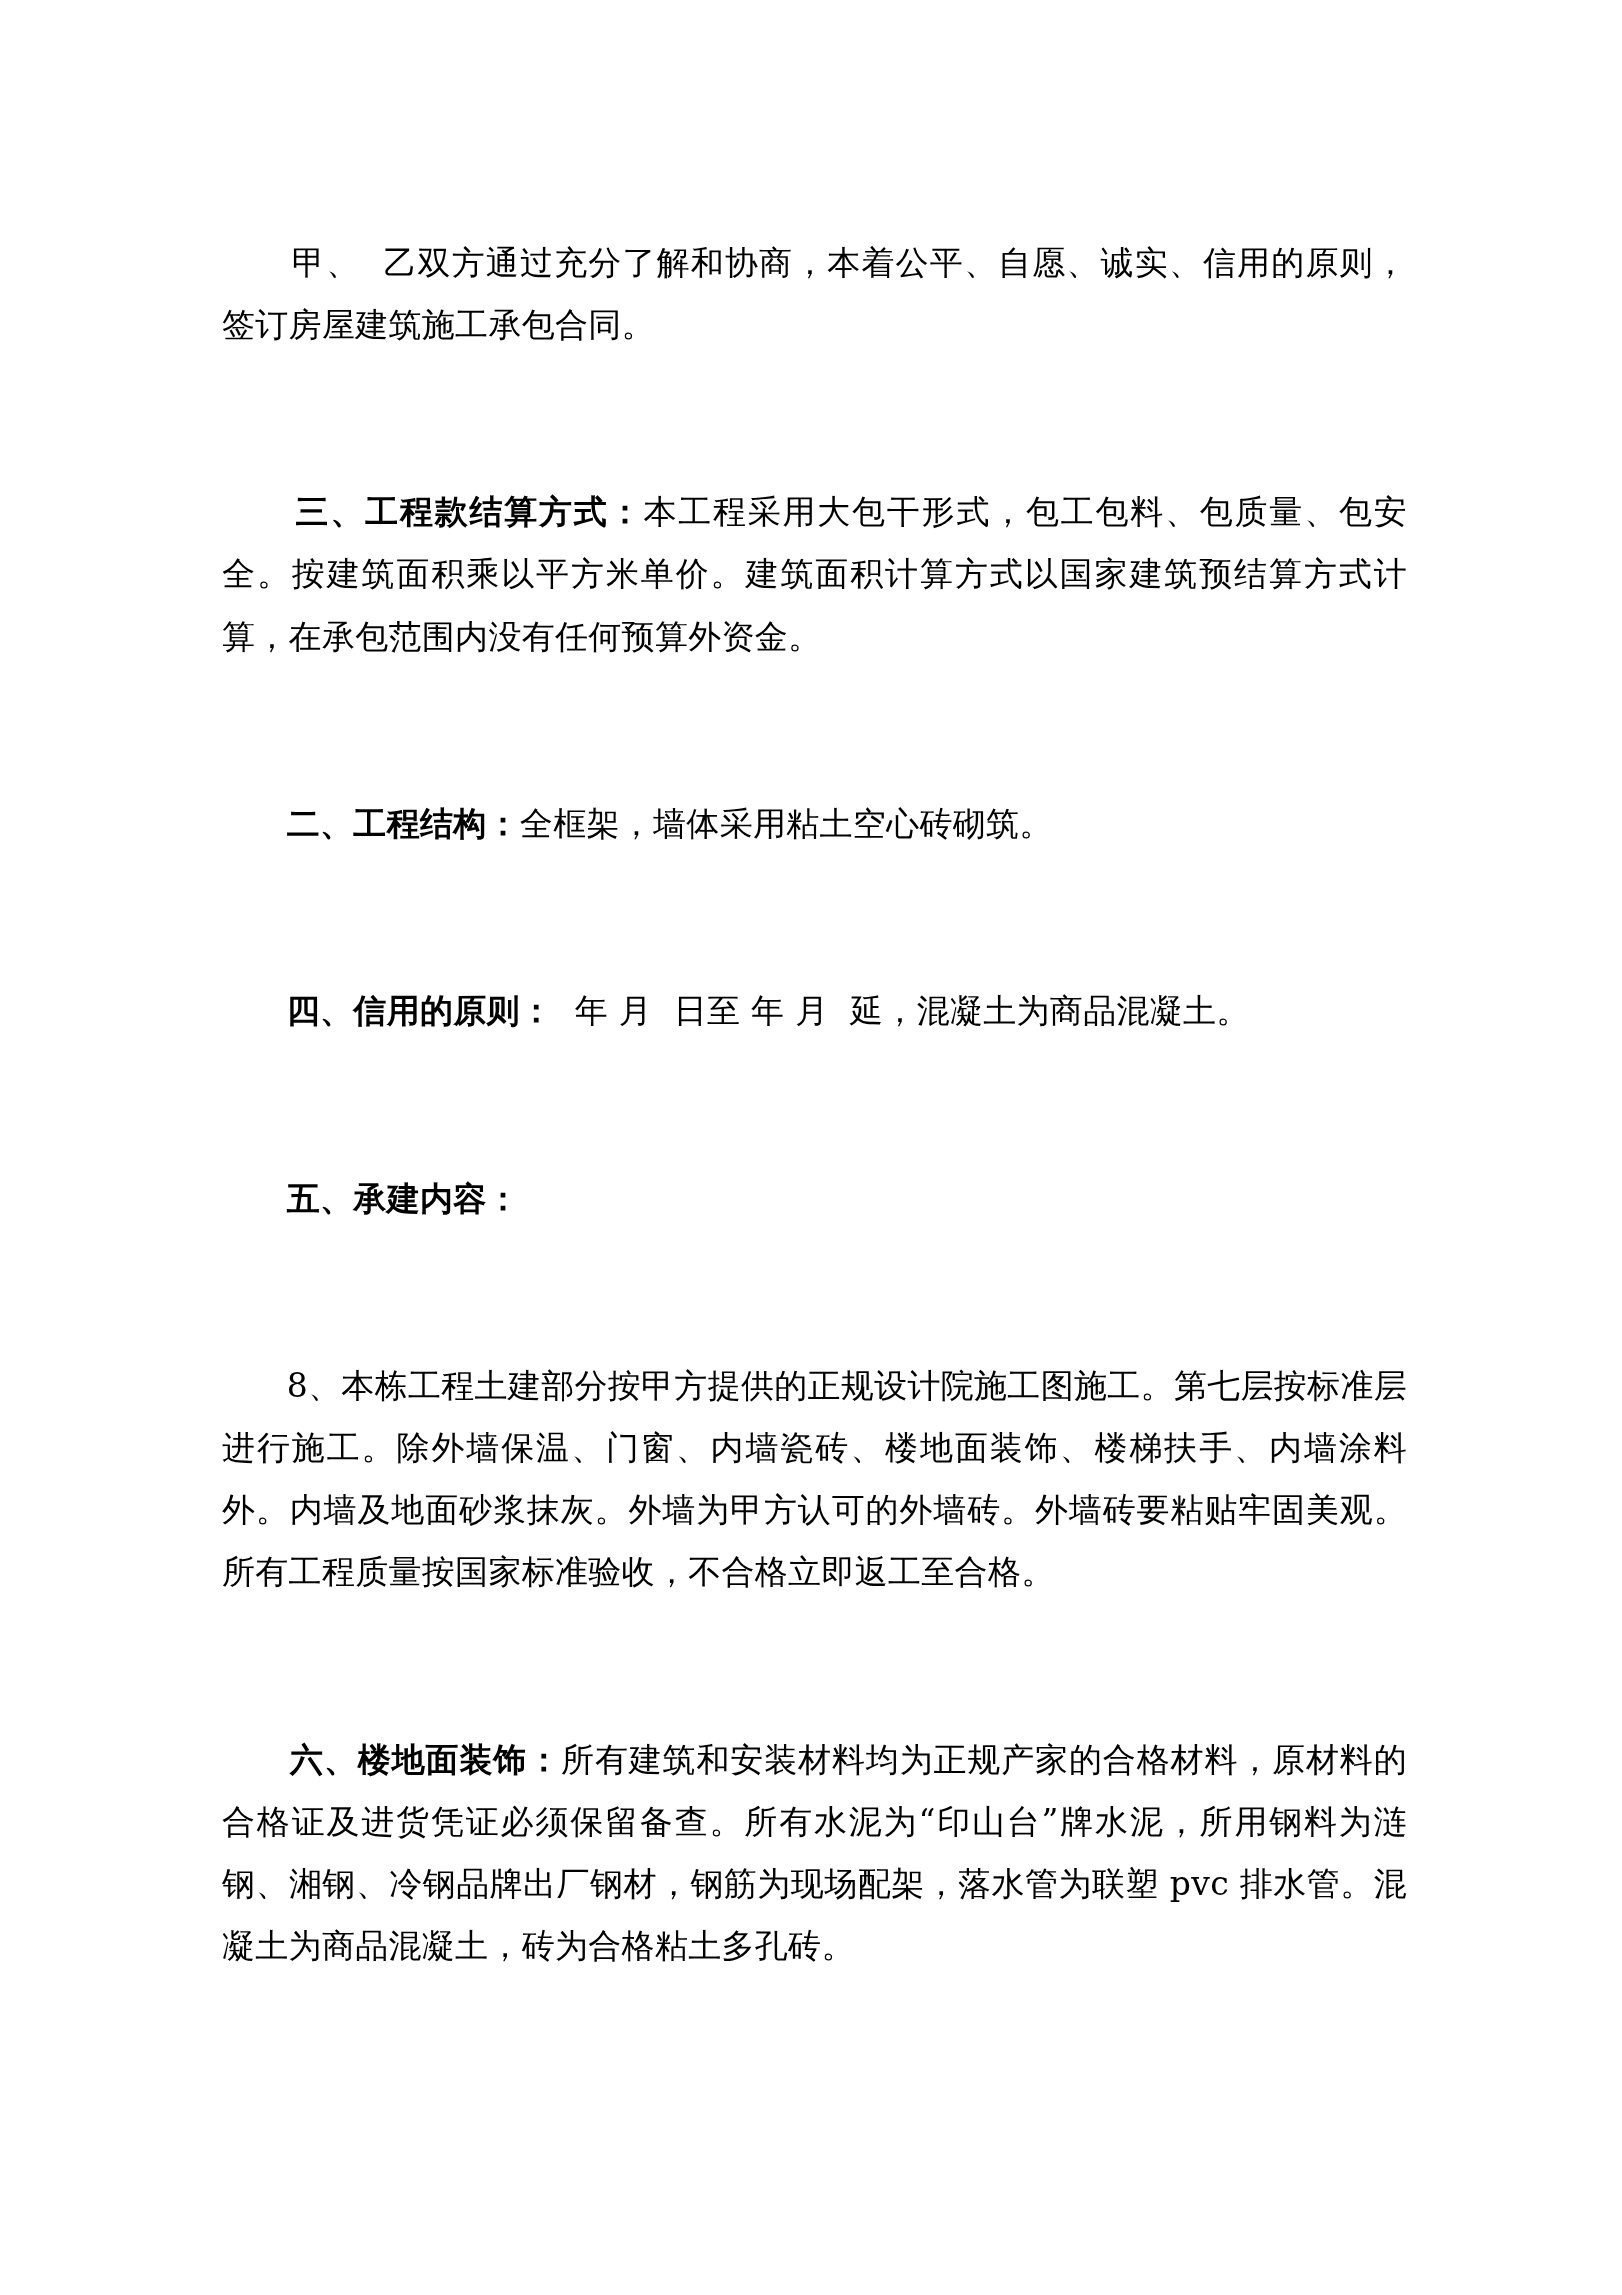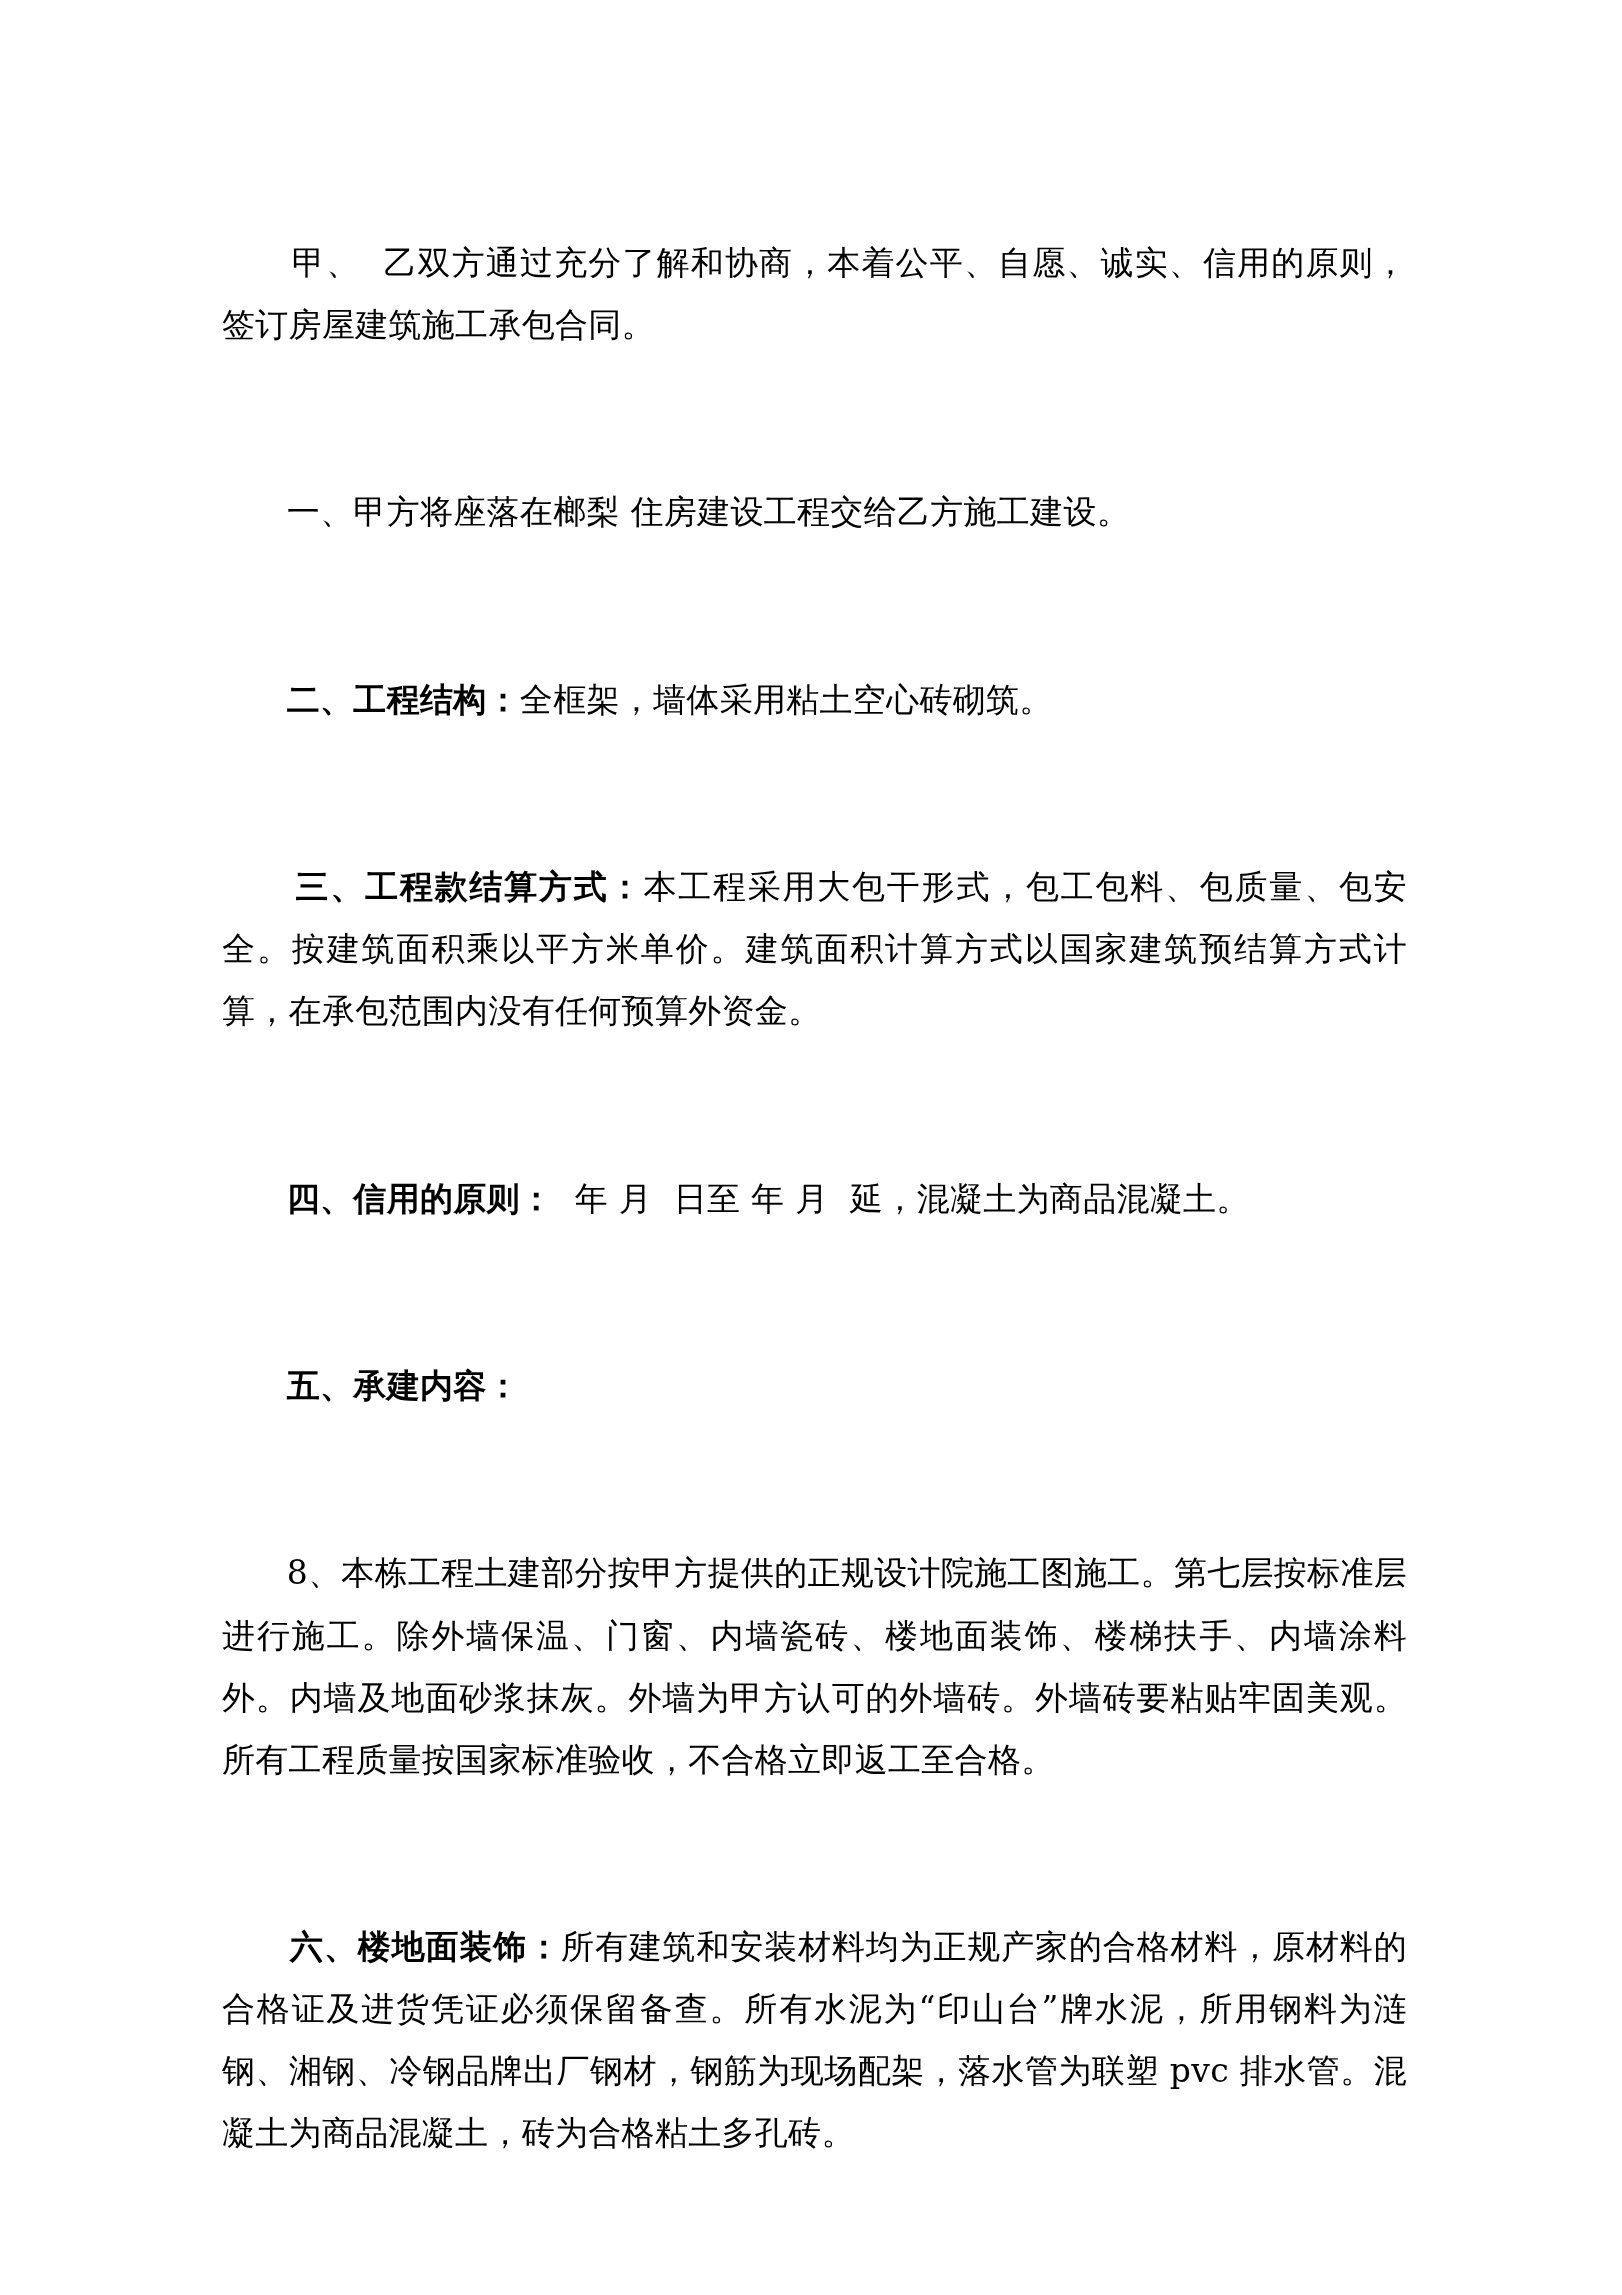--- a/index.html
+++ b/index.html
@@ -41,30 +41,27 @@
 </head>
 <body>
 
 <div class="page">
   <div class="doc-body">
 
     <p class="para">
       <span class="b"></span><span>甲、  乙双方通过充分了解和协商，本着公平、自愿、诚实、信用的原则，签订房屋建筑施工承包合同。</span>
     </p>
 
+
     <p class="para">
-      <span class="b"></span><span>一、甲方将座落在榔梨 住房建设工程交给乙方施工建设。</span>
+      <span class="b">三、工程款结算方式：</span><span>本工程采用大包干形式，包工包料、包质量、包安全。按建筑面积乘以平方米单价。建筑面积计算方式以国家建筑预结算方式计算，在承包范围内没有任何预算外资金。</span>
     </p>
 
     <p class="para">
       <span class="b">二、工程结构：</span><span>全框架，墙体采用粘土空心砖砌筑。</span>
-    </p>
-
-    <p class="para">
-      <span class="b">三、工程款结算方式：</span><span>本工程采用大包干形式，包工包料、包质量、包安全。按建筑面积乘以平方米单价。建筑面积计算方式以国家建筑预结算方式计算，在承包范围内没有任何预算外资金。</span>
     </p>
 
     <p class="para">
       <span class="b">四、信用的原则：</span><span>  年 月  日至 年 月  延，混凝土为商品混凝土。</span>
     </p>
 
     <p class="para">
       <span class="b">五、承建内容：</span><span></span>
     </p>
 

